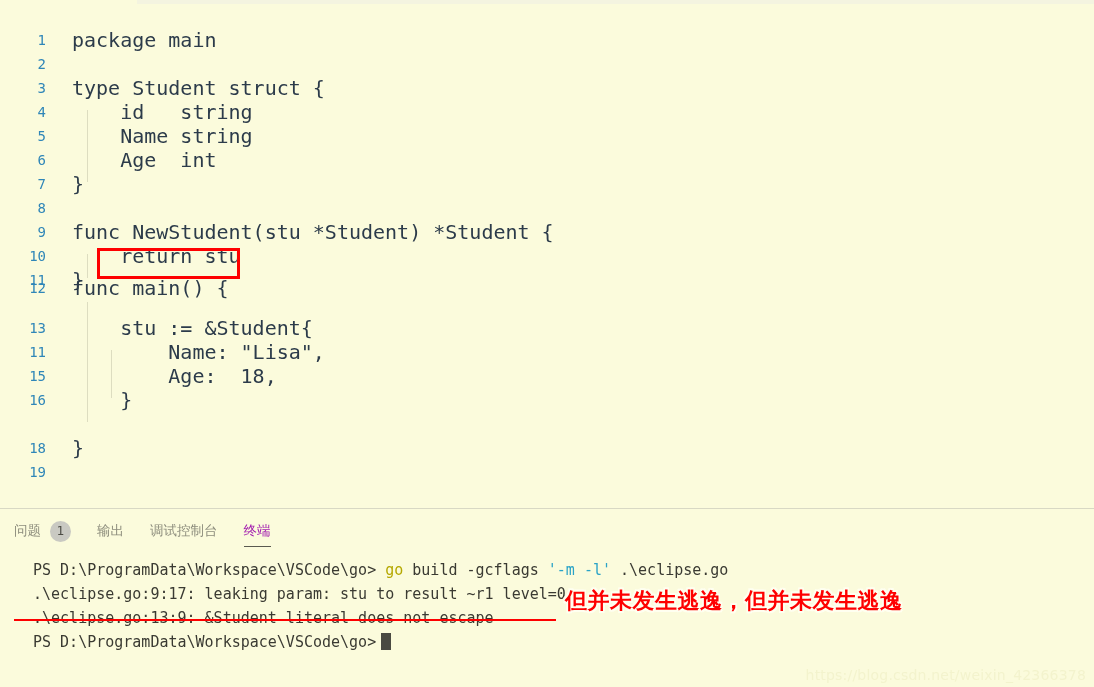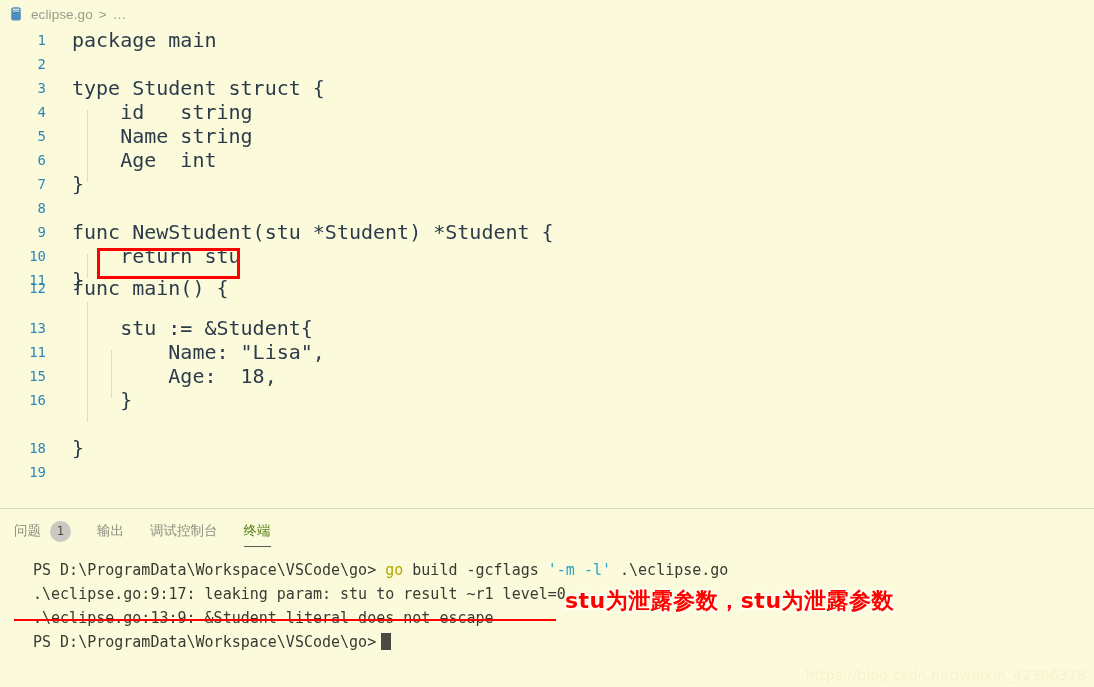--- a/index.html
+++ b/index.html
@@ -113,21 +113,21 @@
   }
   .ptab {
     position: relative;
     display: flex; align-items: center;
     height: 44px;
     margin-right: 26px;
     font-size: 13.5px;
     color: #8d8d7d;
     font-family: "DejaVu Sans", "Liberation Sans", sans-serif;
   }
-  .ptab.active { color: #4d7c0f; }
+  .ptab.active { color: #a21caf; }
   .ptab.active::after {
     content: "";
     position: absolute;
     left: 0; right: 0; bottom: 6px;
     height: 1.5px;
     background: #5a5a50;
   }
   .ptab-badge {
     display: inline-flex;
     align-items: center; justify-content: center;
@@ -208,36 +208,20 @@
     white-space: nowrap;
   }
 </style>
 </head>
 <body>
 
 <div id="app">
 
   <div class="top-right-strip"></div>
 
-  <div class="breadcrumb">
-    <span class="bc-icon">
-      <svg width="16" height="16" viewBox="0 0 16 16" xmlns="http://www.w3.org/2000/svg">
-        <rect x="3.2" y="1.2" width="9.6" height="13.4" rx="2.6" fill="#4b8fbf"></rect>
-        <rect x="4.6" y="2.0" width="6.8" height="4.2" rx="2.1" fill="#6ba7d2"></rect>
-        <circle cx="6.2" cy="4.3" r="1.45" fill="#fdfde8"></circle>
-        <circle cx="9.8" cy="4.3" r="1.45" fill="#fdfde8"></circle>
-        <circle cx="6.2" cy="4.4" r="0.62" fill="#2b3a4a"></circle>
-        <circle cx="9.8" cy="4.4" r="0.62" fill="#2b3a4a"></circle>
-        <rect x="7.4" y="5.9" width="1.3" height="0.9" rx="0.45" fill="#2b3a4a"></rect>
-      </svg>
-    </span>
-    <span class="bc-name">eclipse.go</span>
-    <span class="bc-sep">&gt;</span>
-    <span class="bc-dots">…</span>
-  </div>
 
   <div class="editor" id="editor">
 
     <div class="iguide" style="left:87px; top:82px; height:72px;"></div>
     <div class="iguide" style="left:87px; top:226px; height:24px;"></div>
     <div class="iguide" style="left:87px; top:274px; height:120px;"></div>
     <div class="iguide" style="left:111px; top:322px; height:48px;"></div>
   <div class="code-line" style="top: 0px; position: absolute; left: 0px; width: 1094px;"><span class="ln">1</span><span class="code-text">package main</span></div>
       <div class="code-line" style="top: 24px; position: absolute; left: 0px; width: 1094px;"><span class="ln">2</span><span class="code-text"></span></div>
       <div class="code-line" style="top: 48px; position: absolute; left: 0px; width: 1094px;"><span class="ln">3</span><span class="code-text">type Student struct {</span></div>
@@ -280,17 +264,17 @@
 
   <div class="terminal">
     <div class="tline"><span class="tok-plain">PS D:\ProgramData\Workspace\VSCode\go&gt; </span><span class="tok-go">go</span><span class="tok-plain"> build -gcflags </span><span class="tok-flag">'-m -l'</span><span class="tok-plain"> .\eclipse.go</span></div>
     <div class="tline">.\eclipse.go:9:17: leaking param: stu to result ~r1 level=0</div>
     <div class="tline">.\eclipse.go:13:9: &amp;Student literal does not escape</div>
     <div class="tline"><span>PS D:\ProgramData\Workspace\VSCode\go&gt;</span><span class="cursor-block"></span></div>
   </div>
 
   <div class="red-underline"></div>
 
-  <div class="red-annot">stu为泄露参数，stu为泄露参数</div>
+  <div class="red-annot">但并未发生逃逸，但并未发生逃逸</div>
 
   <div class="watermark">https://blog.csdn.net/weixin_42366378</div>
 
 </div>
 
 </body></html>

